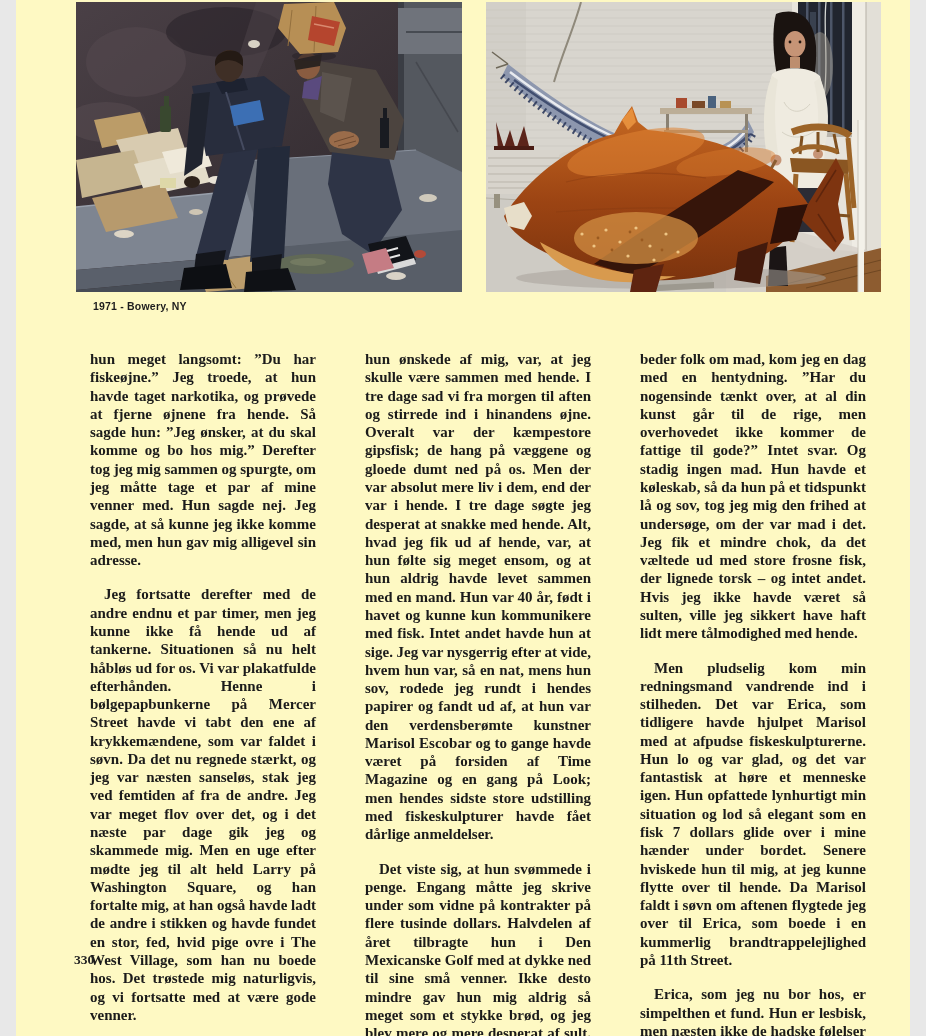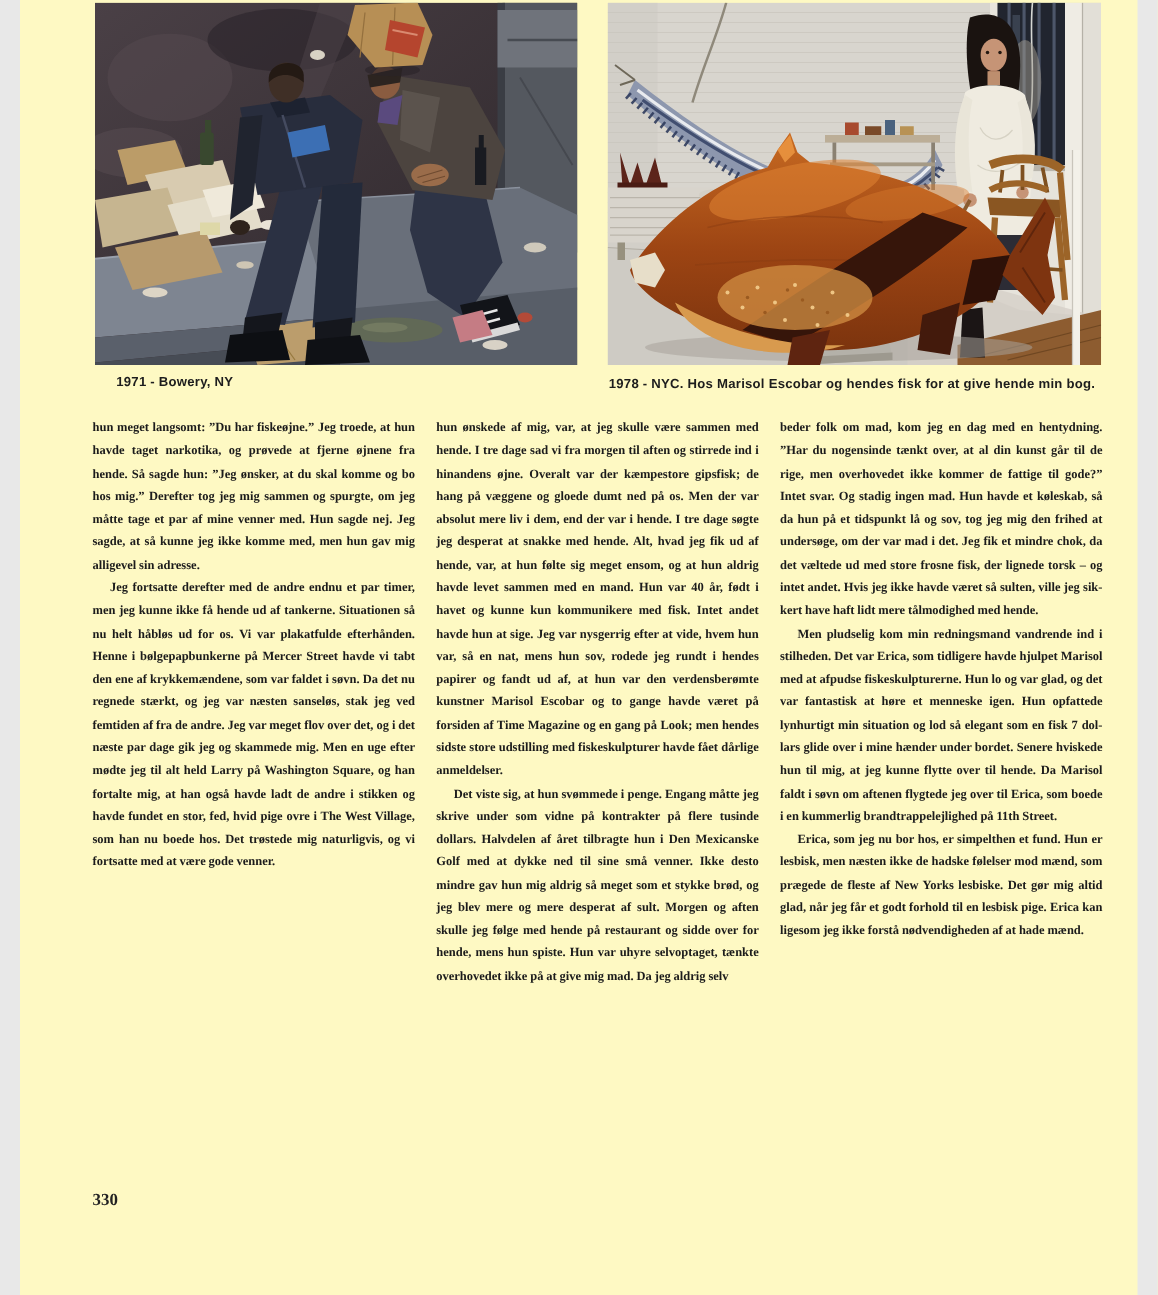--- a/index.html
+++ b/index.html
@@ -17,21 +17,21 @@
     font-size:10.5px;line-height:14px;color:#1d1d1d;letter-spacing:.2px;
   }
   .caption-left{left:77px;top:299px;}
   .caption-right{left:471px;top:300px;}
   .columns{
     position:absolute;left:58px;top:334px;width:808px;
     display:flex;gap:17px;
   }
   .col{width:258px;flex:0 0 258px;}
   .col p{
-    margin:0;font-size:10px;line-height:18.28px;
+    margin:16px;font-size:15px;line-height:18.28px;
     text-align:justify;hyphens:manual;-webkit-hyphens:manual;
     word-spacing:-0.2px;
   }
   .col p.indent{text-indent:14px;}
   .pageno{
     position:absolute;left:58px;top:952px;font-size:13.5px;color:#222;
     font-family:"Liberation Serif","DejaVu Serif",serif;
   }
 </style>
 </head>
@@ -254,21 +254,20 @@
           <circle cx="112" cy="236" r="1.4"></circle>
           <circle cx="176" cy="248" r="1.4"></circle>
           <circle cx="144" cy="230" r="1.4"></circle>
         </g>
       <polygon points="148,268 178,262 170,290 144,290" fill="#5e2410"></polygon>
       <polygon points="252,250 282,240 274,282 248,278" fill="#431a0c"></polygon>
       <polygon points="322,202 350,156 358,172 352,202 358,236 348,250 316,218" fill="#7e3410"></polygon>
       <path d="M330,200 L350,168 M332,212 L350,240" stroke="#5e250c" stroke-width="1.5" fill="none"></path>
     </svg>
   </figure>
-  <div class="caption caption-right">1978 - NYC. Hos Marisol Escobar og hendes fisk for at give  hende min bog.</div>
 
   <div class="columns">
     <div class="col">
         <p>hun meget langsomt: ”Du har fiskeøjne.” Jeg troede, at hun havde taget narkotika, og prøvede at fjerne øjnene fra hende. Så sagde hun: ”Jeg ønsker, at du skal komme og bo hos mig.” Derefter tog jeg mig sammen og spurgte, om jeg måtte tage et par af mine venner med. Hun sagde nej. Jeg sagde, at så kunne jeg ikke komme med, men hun gav mig alligevel sin adresse.</p>
         <p class="indent">Jeg fortsatte derefter med de andre end­nu et par timer, men jeg kunne ikke få hen­de ud af tankerne. Situationen så nu helt håbløs ud for os. Vi var plakatfulde efter­hånden. Henne i bølgepapbunkerne på Mercer Street havde vi tabt den ene af kryk­kemændene, som var faldet i søvn. Da det nu regnede stærkt, og jeg var næsten sanse­løs, stak jeg ved femtiden af fra de andre. Jeg var meget flov over det, og i det næste par dage gik jeg og skammede mig. Men en uge efter mødte jeg til alt held Larry på Washington Square, og han fortalte mig, at han også havde ladt de andre i stikken og havde fundet en stor, fed, hvid pige ovre i The West Village, som han nu boede hos. Det trøstede mig naturligvis, og vi fortsatte med at være gode venner.</p>
       </div>
     <div class="col">
         <p>hun ønskede af mig, var, at jeg skulle være sammen med hende. I tre dage sad vi fra morgen til aften og stirrede ind i hinandens øjne. Overalt var der kæmpestore gipsfisk; de hang på væggene og gloede dumt ned på os. Men der var absolut mere liv i dem, end der var i hende. I tre dage søgte jeg desperat at snakke med hende. Alt, hvad jeg fik ud af hende, var, at hun følte sig meget ensom, og at hun aldrig havde levet sammen med en mand. Hun var 40 år, født i havet og kunne kun kommunikere med fisk. Intet andet havde hun at sige. Jeg var nysgerrig efter at vide, hvem hun var, så en nat, mens hun sov, rodede jeg rundt i hendes papirer og fandt ud af, at hun var den verdensberømte kunstner Marisol Escobar og to gange hav­de været på forsiden af Time Magazine og en gang på Look; men hendes sidste store udstilling med fiskeskulpturer havde fået dårlige anmeldelser.</p>
         <p class="indent">Det viste sig, at hun svømmede i penge. Engang måtte jeg skrive under som vidne på kontrakter på flere tusinde dollars. Halv­delen af året tilbragte hun i Den Mexicanske Golf med at dykke ned til sine små venner. Ikke desto mindre gav hun mig aldrig så meget som et stykke brød, og jeg blev mere og mere desperat af sult. Morgen og aften skulle jeg følge med hende på restaurant og sidde over for hende, mens hun spiste. Hun var uhyre selvoptaget, tænkte overhovedet ikke på at give mig mad. Da jeg aldrig selv</p>
       </div>

